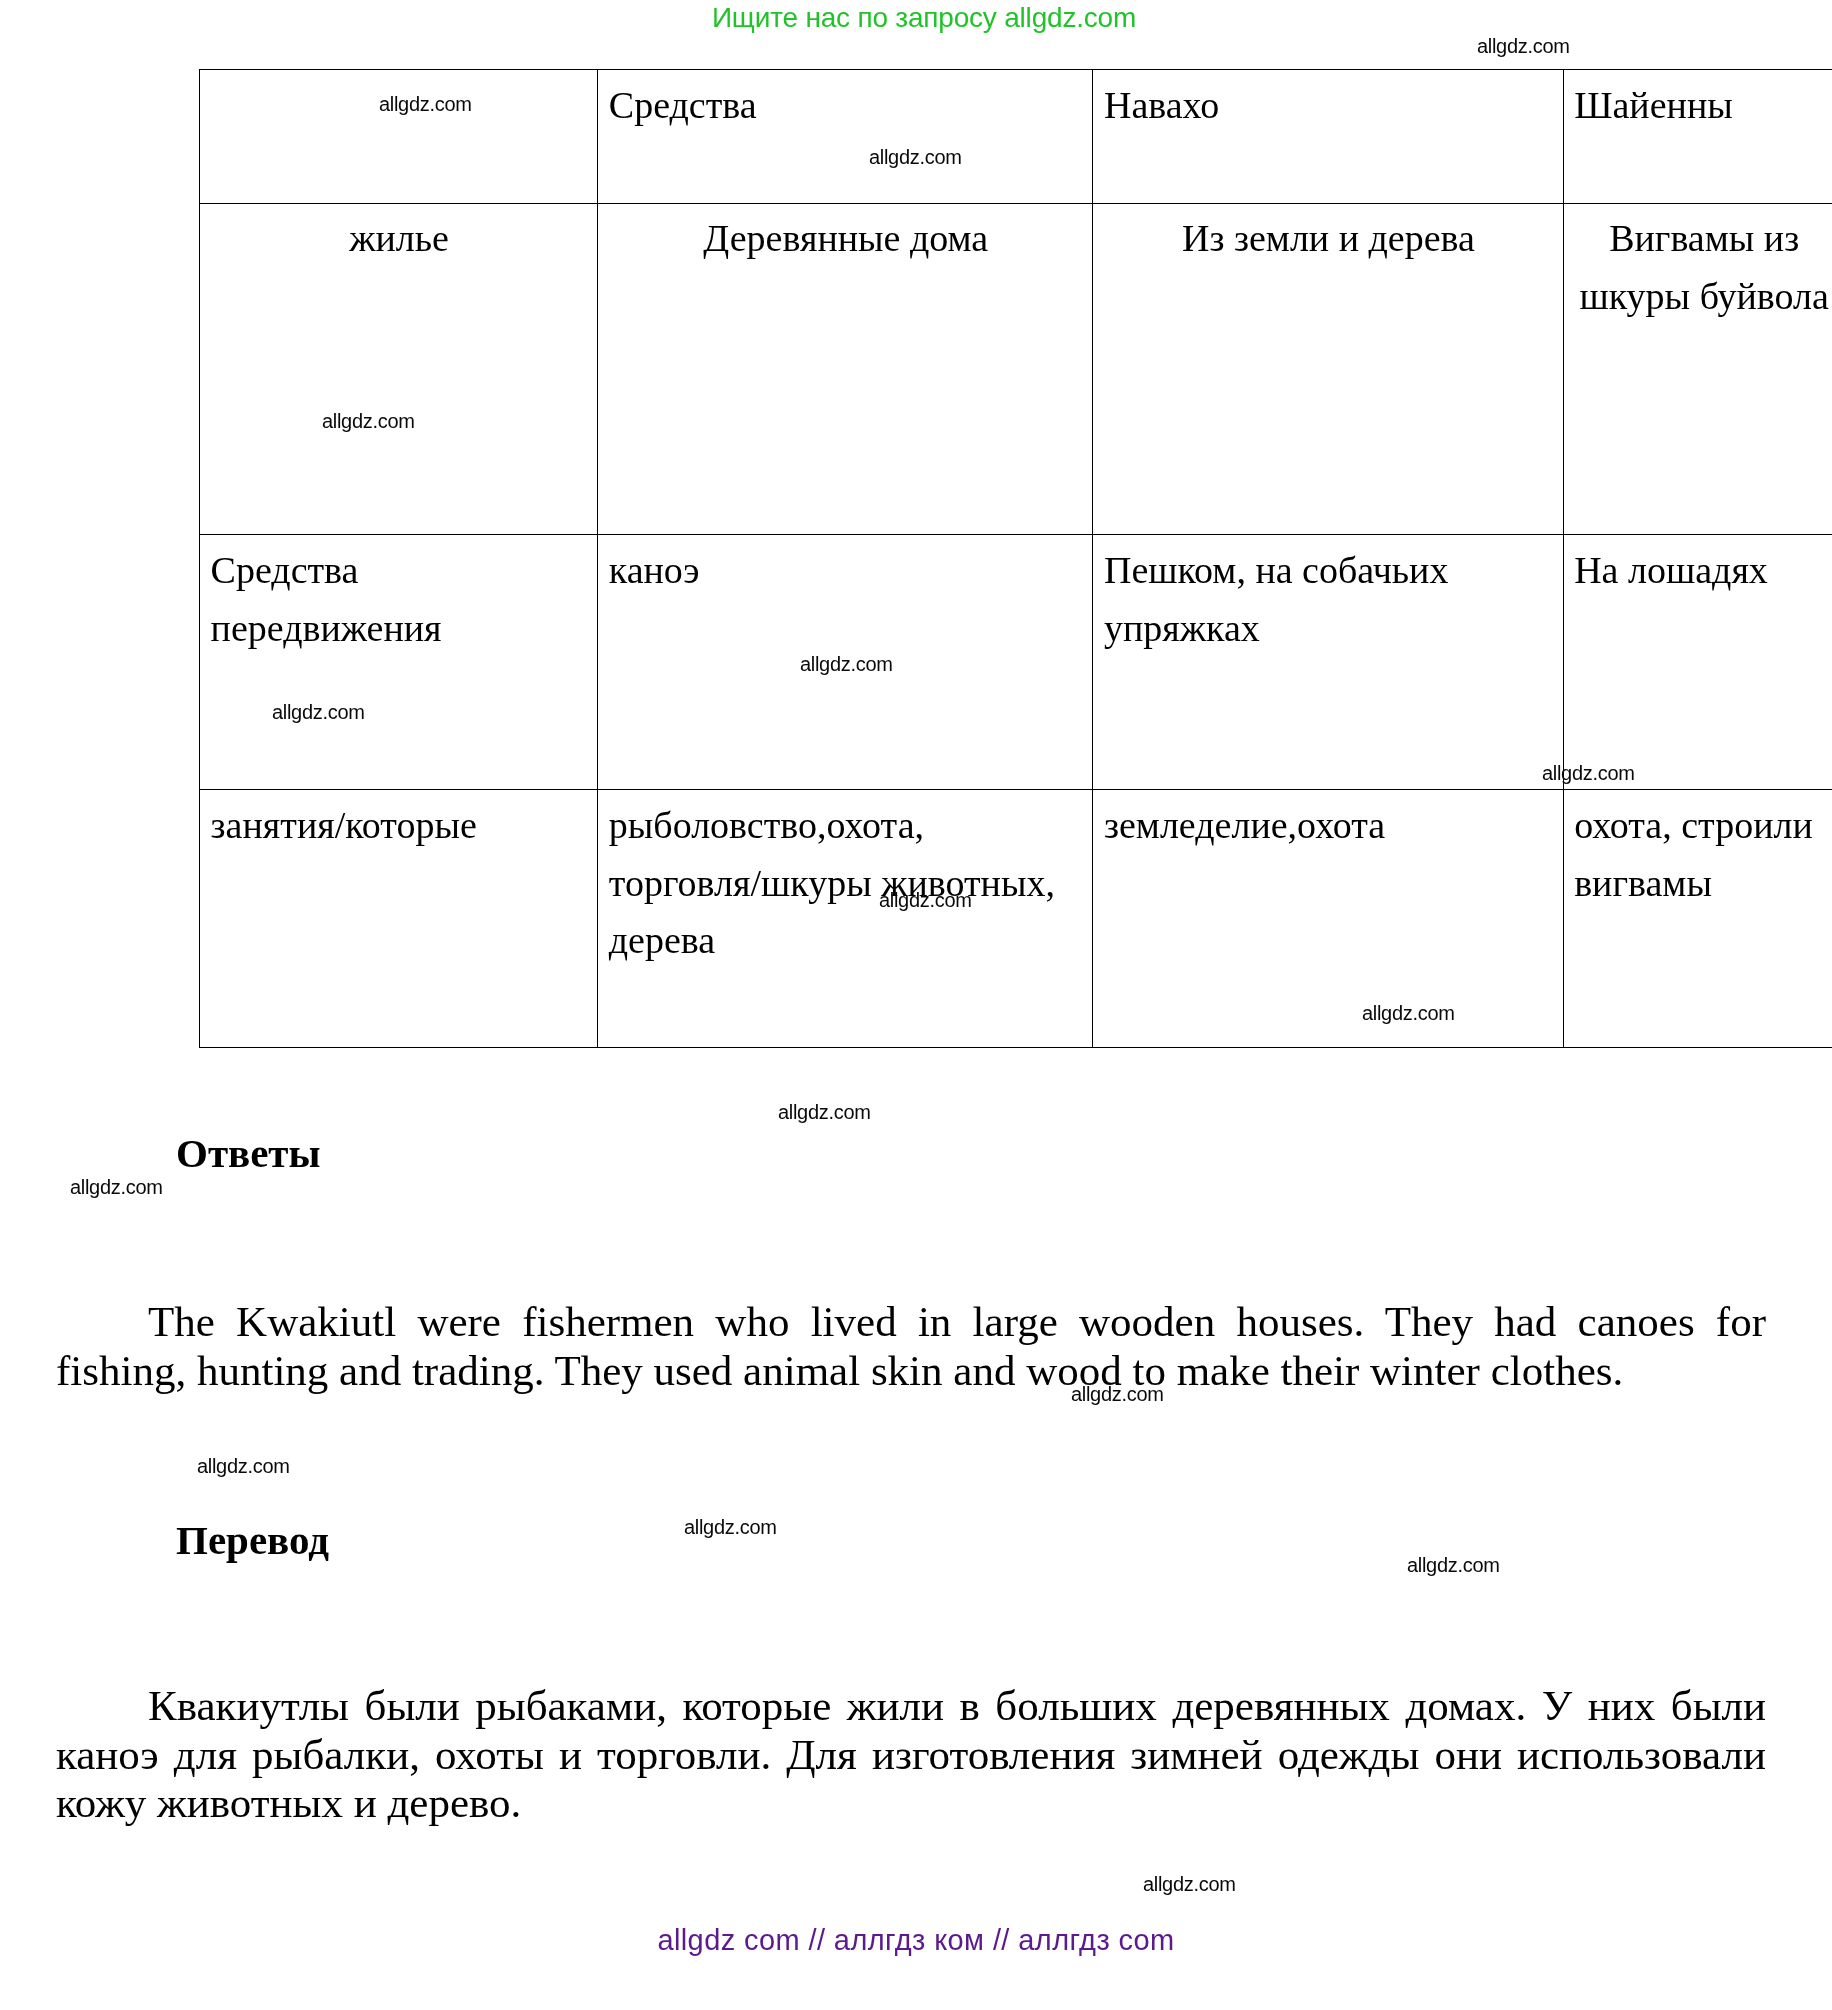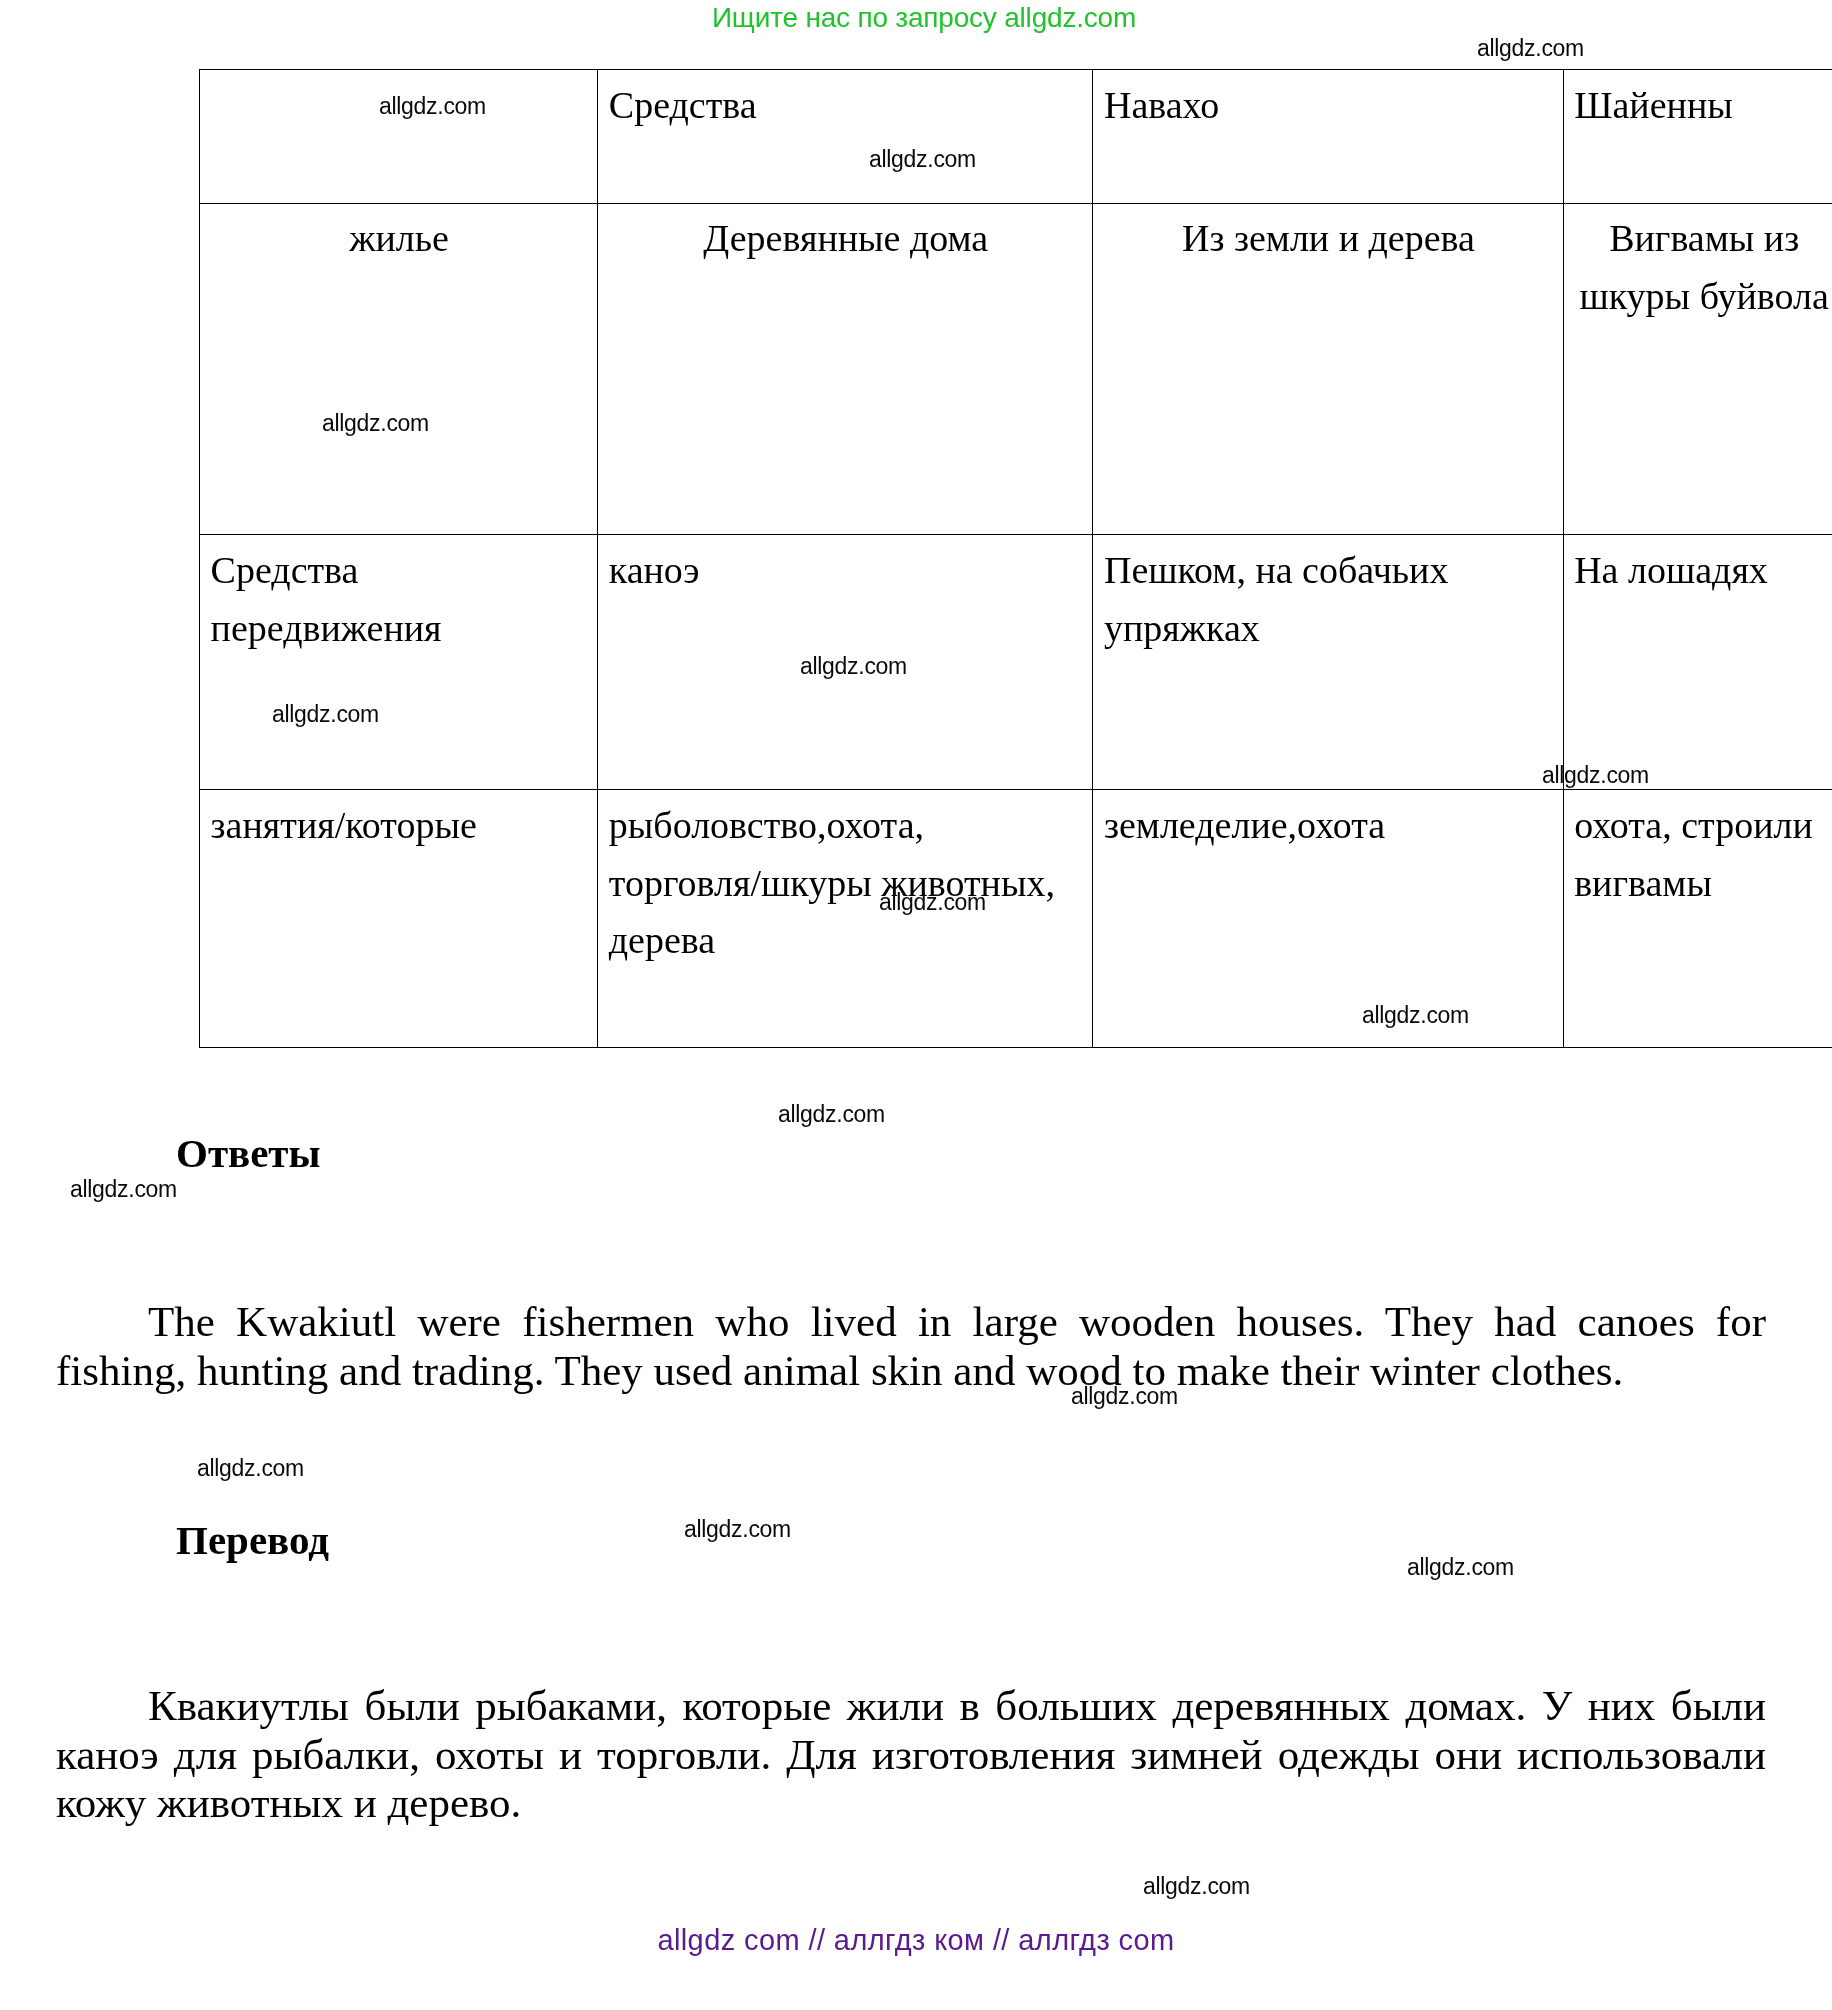--- a/index.html
+++ b/index.html
@@ -26,21 +26,21 @@
     font-family: "Liberation Sans", "DejaVu Sans", sans-serif;
     font-size: 28px;
     color: #22c32a;
     letter-spacing: -0.2px;
   }
 
   
   .wm {
     position: absolute;
     font-family: "Liberation Sans", "DejaVu Sans", sans-serif;
-    font-size: 23px;
+    font-size: 20px;
     color: #0a0a0a;
     white-space: nowrap;
     letter-spacing: -0.3px;
   }
 
   
   .tbl {
     position: absolute;
     left: 199px;
     top: 69px;

